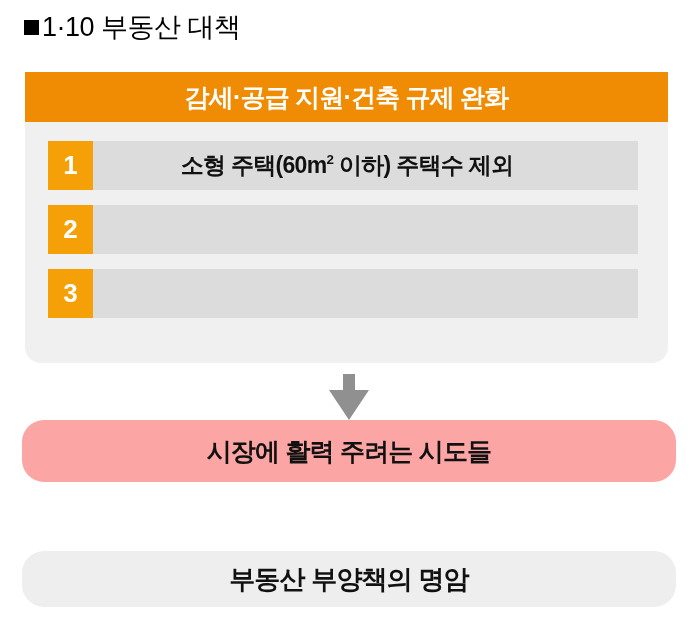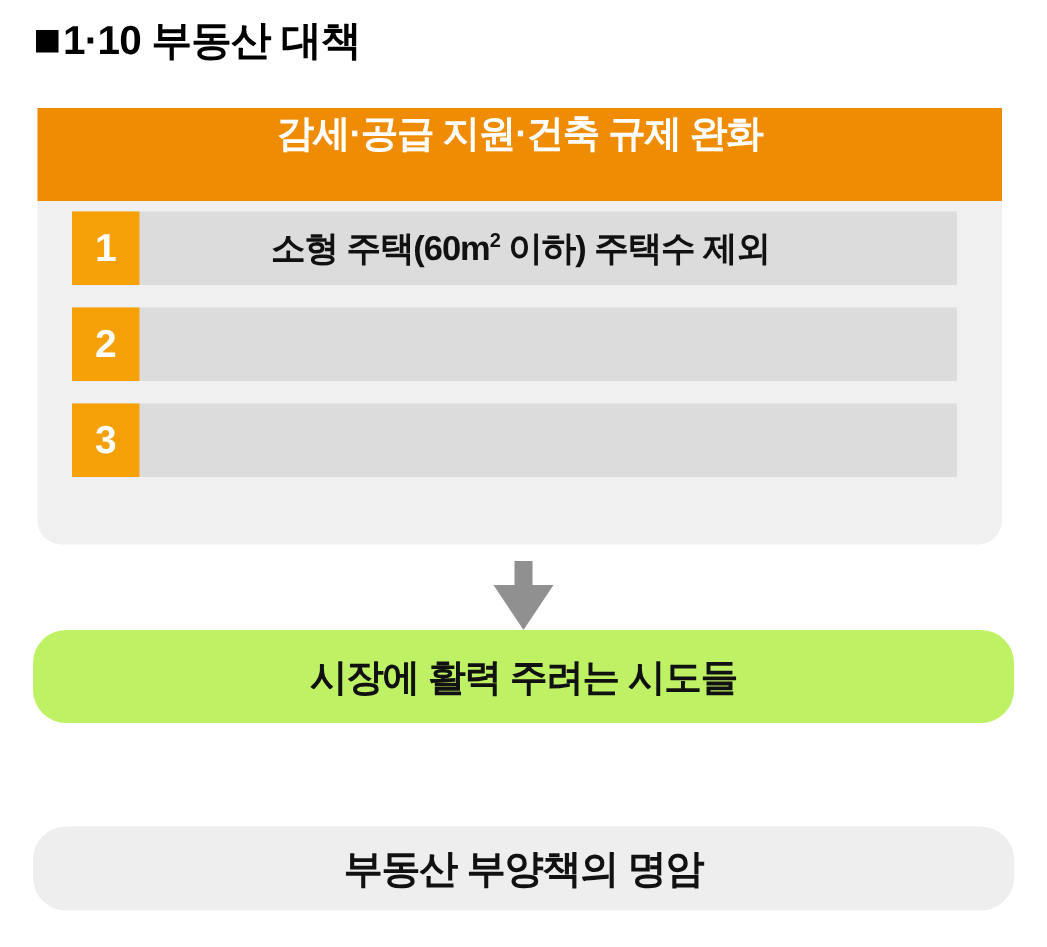--- a/index.html
+++ b/index.html
@@ -15,21 +15,21 @@
     color: #111111;
     overflow: hidden;
   }
 
   
   .page-title {
     position: absolute;
     left: 24px;
     top: 8px;
     font-size: 27px;
-    font-weight: bold;
+    font-weight: normal;
     letter-spacing: -0.5px;
     white-space: nowrap;
     line-height: 38px;
     color: #000000;
   }
   .page-title .bullet {
     display: inline-block;
     width: 15px;
     height: 15px;
     background: #000000;
@@ -46,23 +46,24 @@
     height: 291px;
     background: #f0f0f0;
     border-bottom-left-radius: 16px;
     border-bottom-right-radius: 16px;
   }
   .card-header {
     position: absolute;
     left: 0;
     top: 0;
     width: 100%;
-    height: 62px;
+    height: 50px;
     background: #ef8c03;
     display: flex;
+    align-items: center;
     justify-content: center;
   }
   .card-header .header-text {
     color: #ffffff;
     font-size: 25px;
     font-weight: bold;
     letter-spacing: -0.8px;
     white-space: nowrap;
   }
 
@@ -140,21 +141,21 @@
     border-top: 30px solid #909090;
   }
 
   
   .banner {
     position: absolute;
     left: 22px;
     top: 420px;
     width: 654px;
     height: 62px;
-    background: #bef264;
+    background: #fca5a5;
     border-radius: 22px;
     display: flex;
     align-items: center;
     justify-content: center;
   }
   .banner-text {
     font-size: 25px;
     font-weight: bold;
     letter-spacing: -0.8px;
     color: #111111;

